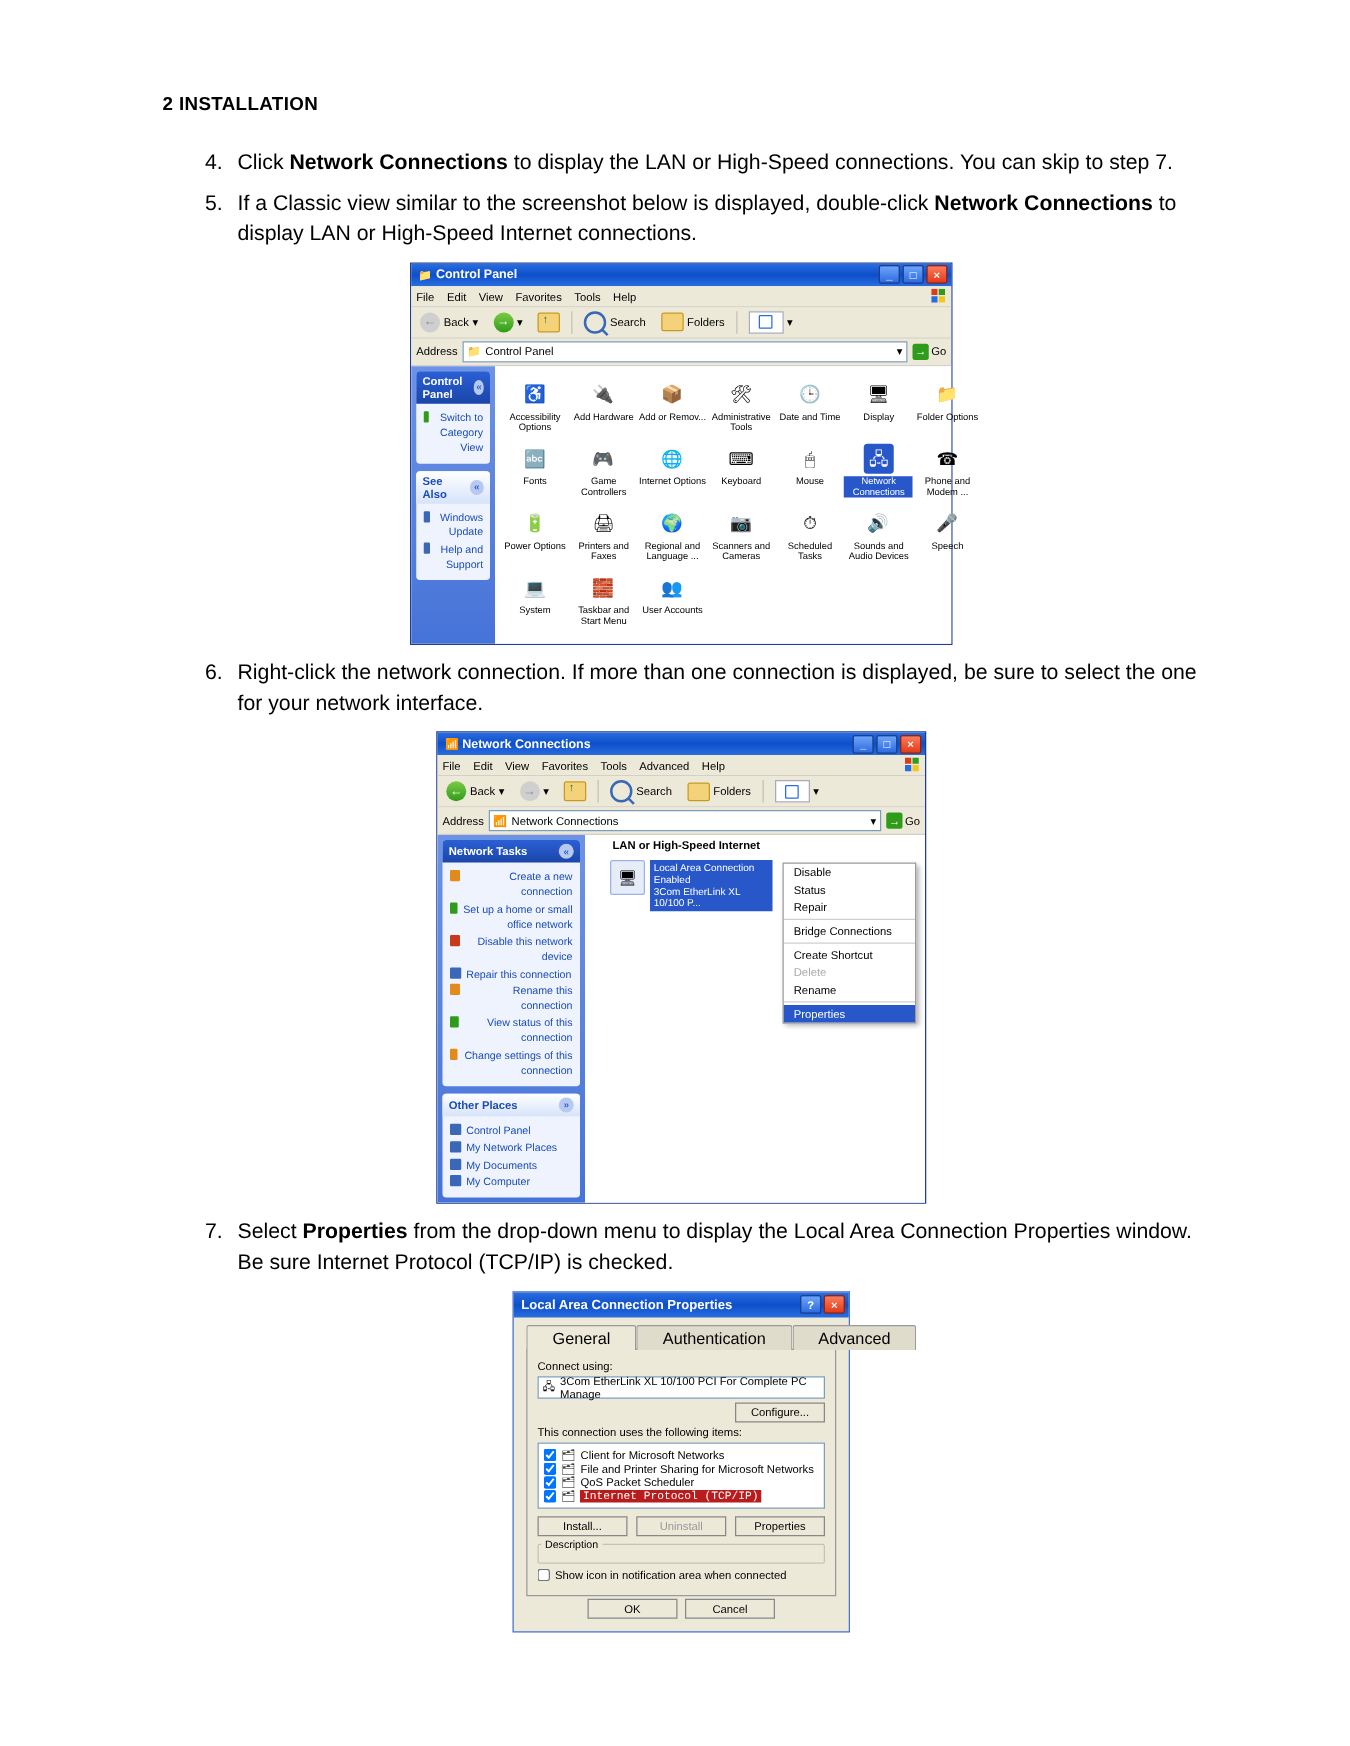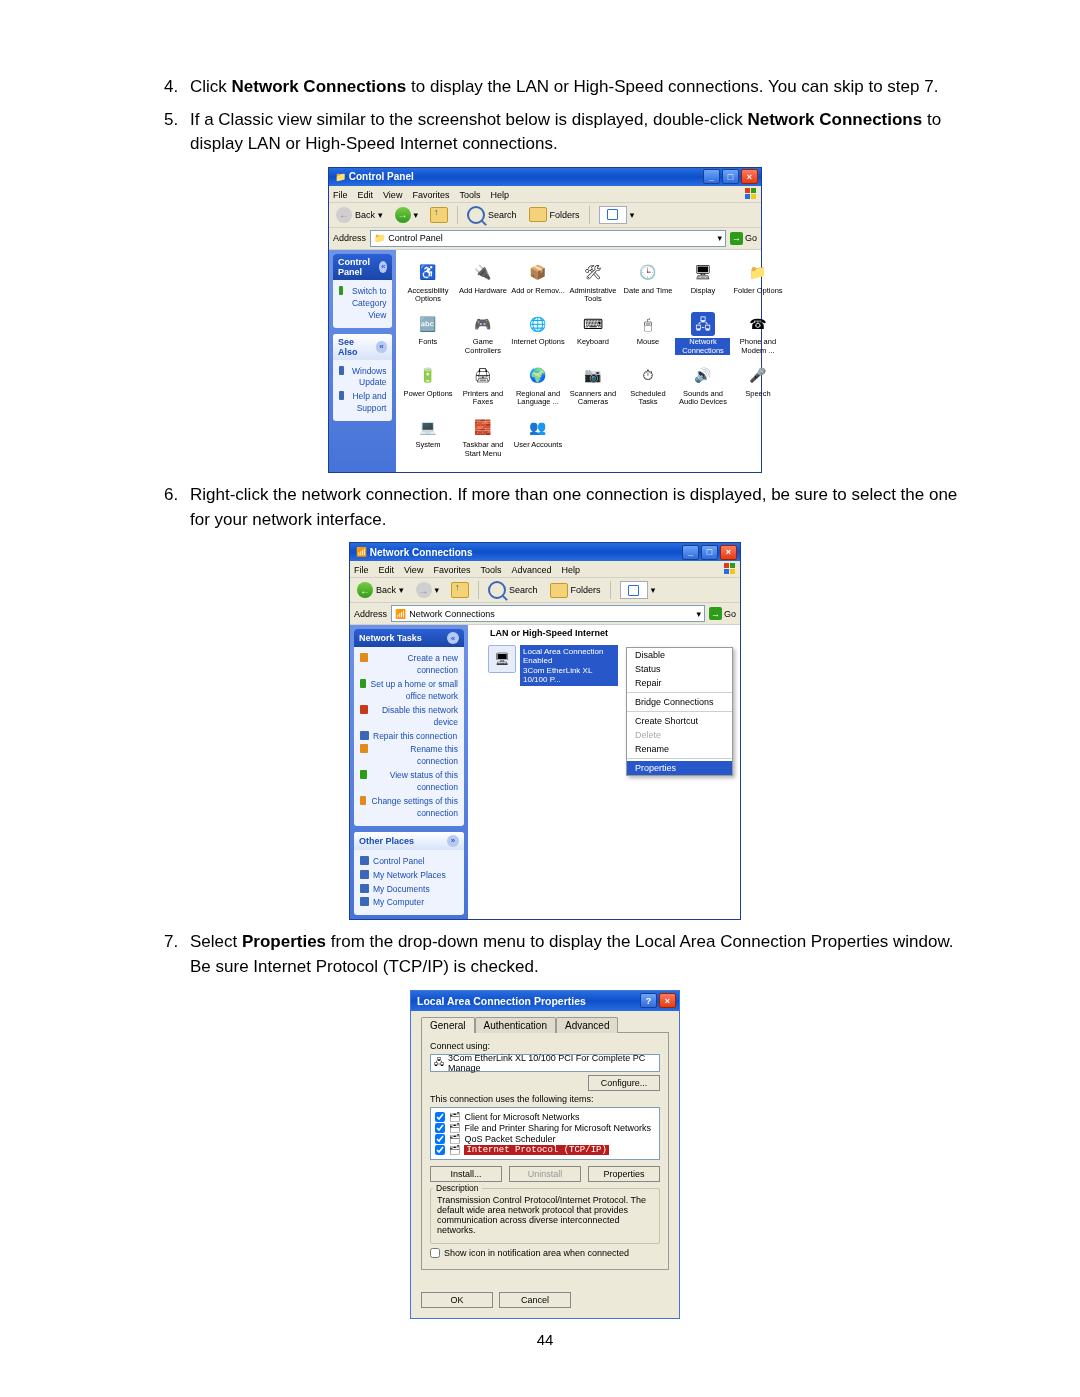--- a/index.html
+++ b/index.html
@@ -201,45 +201,46 @@
     width: 268px;
     border:1px solid #4673d8;
     background:#ece9d8;
     font-family: Tahoma, sans-serif;
     font-size:9px;
   }
   .dlg .xp-titlebar{height:20px;}
   .dlg .xp-titlebar .title-text{font-size:10.5px;}
   .dlg-body{ padding: 6px 10px 10px 10px;}
   .tabs{display:flex; gap:0; position:relative; margin-bottom:-1px;}
-  .tab{ border:1px solid #9a9a9a; border-bottom:none; padding:2px 8px; background:#ece9d8; font-size:10px; border-radius:2px 2px 0 0;}
+  .tab{ border:1px solid #9a9a9a; border-bottom:none; padding:2px 20px; background:#ece9d8; font-size:13px; border-radius:2px 2px 0 0;}
   .tab.active{ background:#ece9d8; position:relative; z-index:2;}
   .tab:not(.active){ background:#e0dccc;}
   .tabpanel{ border:1px solid #9a9a9a; padding:8px 8px 10px 8px; background:#ece9d8;}
   .field-row{display:flex; align-items:center; gap:4px; margin:3px 0;}
   .sunken{ border:1px solid #7e9db9; background:#fff; padding:1px 3px; height:14px; display:flex; align-items:center; gap:4px; flex:1;}
   .dlg-btn{ border:1px solid #888; background:#ece9d8; padding:2px 0; width:70px; text-align:center; font-size:9px;}
   .dlg-btn.disabled{color:#999;}
   .chk{ display:flex; align-items:center; gap:4px; margin:1px 0;}
   .chk input{width:10px;height:10px; margin:0;}
   .items-box{ border:1px solid #7e9db9; background:#fff; padding:3px 4px; margin:3px 0 6px 0;}
   .items-box .sel-item{ background:#b91c1c; color:#fff; padding:0 2px; display:inline-block;font-family:Liberation Mono, monospace;}
   .btn-row{display:flex; gap:6px; justify-content:space-between; margin:4px 0 6px 0;}
   .desc-box{border:1px solid #c7c3b3; border-radius:2px; padding:6px 6px 8px 6px; position:relative; margin-top:6px;}
   .desc-box .legend{position:absolute; top:-6px; left:2px; background:#ece9d8; padding:0 3px; font-size:8.5px;}
-  .bottom-row{display:flex; justify-content:flex-start; gap:6px; margin-top:22px;}
+  .bottom-row{display:flex; justify-content:center; gap:6px; margin-top:2px;}
 
   .page-number{ text-align:center; font-size:15px; margin-top:12px;}
   .win-logo{width:12px;height:12px;display:inline-block;}
   .win-logo svg{width:12px;height:12px;}
 </style>
 </head>
 <body>
 
 <div class="page">
+  <div class="section-head">2 INSTALLATION</div>
 
   <ol class="steps">
 
     <li>
       <span class="step-num">4.</span>
       <span class="step-body">
         <span>Click </span><span class="bold">Network Connections</span><span> to display the LAN or High-Speed connections. You can skip to step 7.</span>
       </span>
     </li>
 
@@ -665,29 +666,27 @@
                 <span class="sel-item">Internet Protocol (TCP/IP)</span>
               </div>
             </div>
           <div class="btn-row">
             <span class="dlg-btn">Install...</span>
             <span class="dlg-btn disabled">Uninstall</span>
             <span class="dlg-btn">Properties</span>
           </div>
           <div class="desc-box">
             <span class="legend">Description</span>
-            <div>Transmission Control Protocol/Internet Protocol. The default wide area network protocol that provides communication across diverse interconnected networks.</div>
           </div>
           <div class="chk" style="margin-top:4px;">
             <input type="checkbox" style="">
             <span>Show icon in notification area when connected</span>
           </div>
         </div>
         <div class="bottom-row">
           <span class="dlg-btn">OK</span>
           <span class="dlg-btn">Cancel</span>
         </div>
       </div>
     </div>
   </div>
 
-  <div class="page-number">44</div>
 </div>
 
 </body></html>

